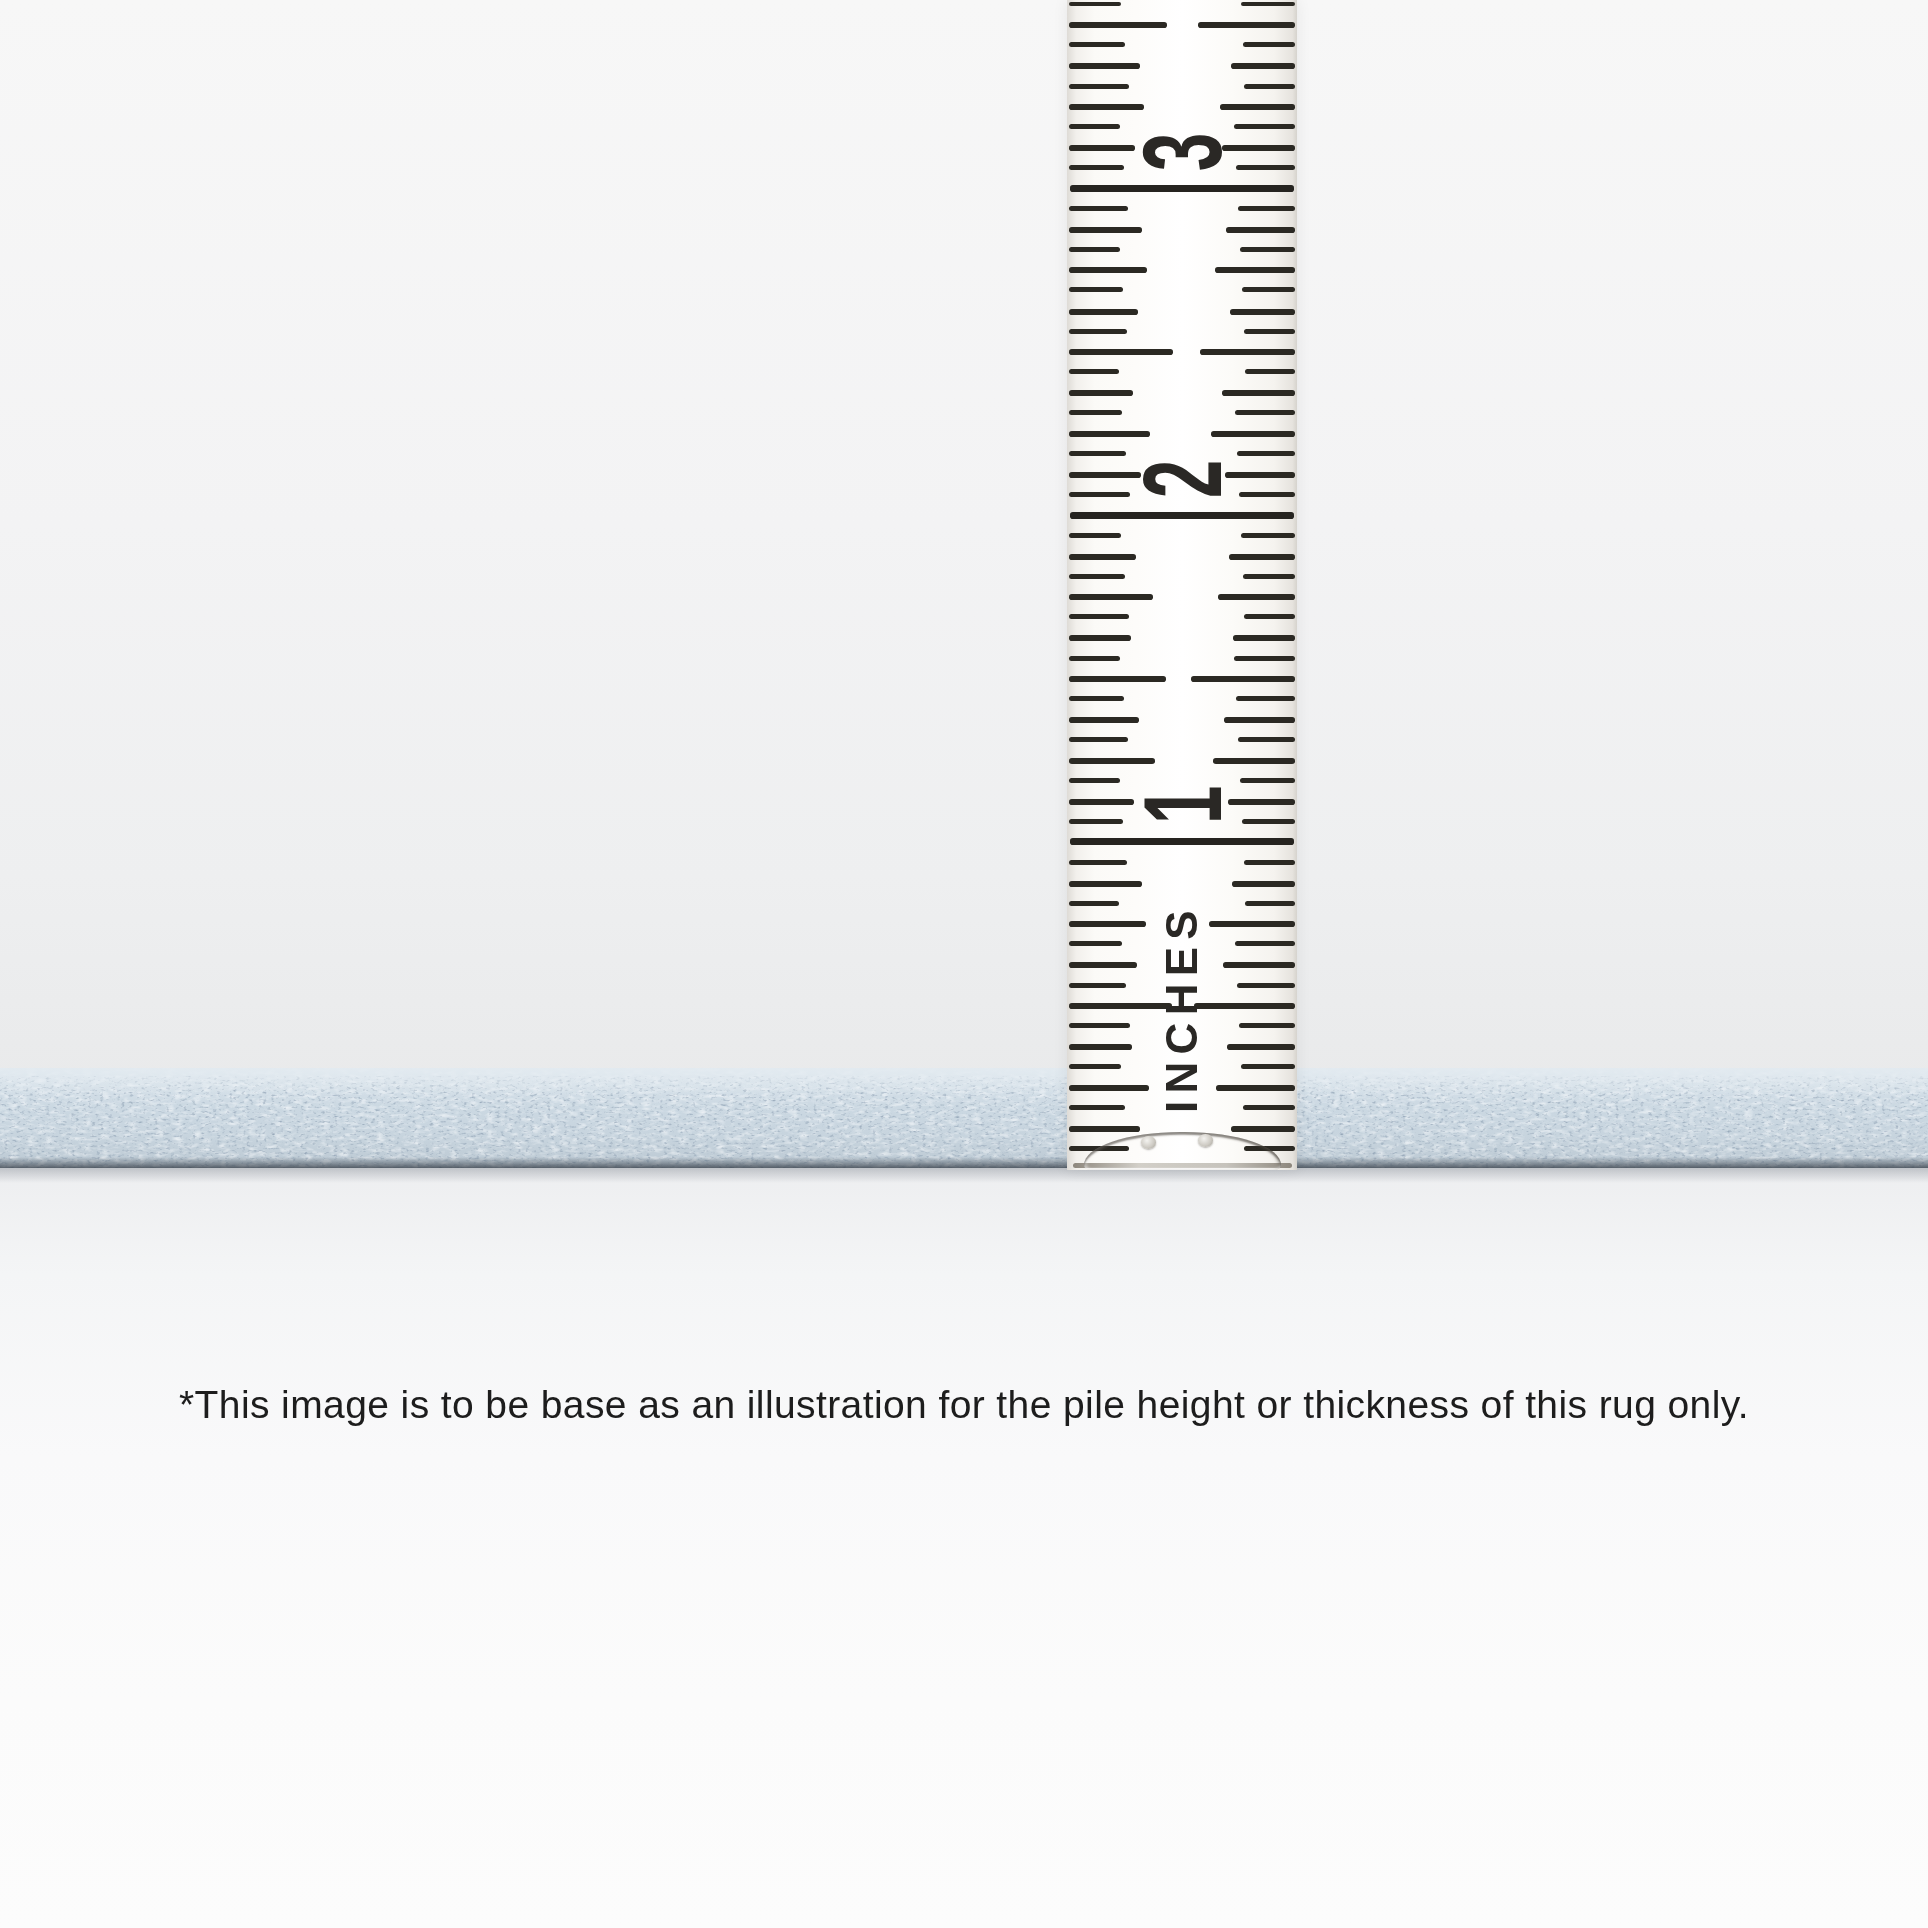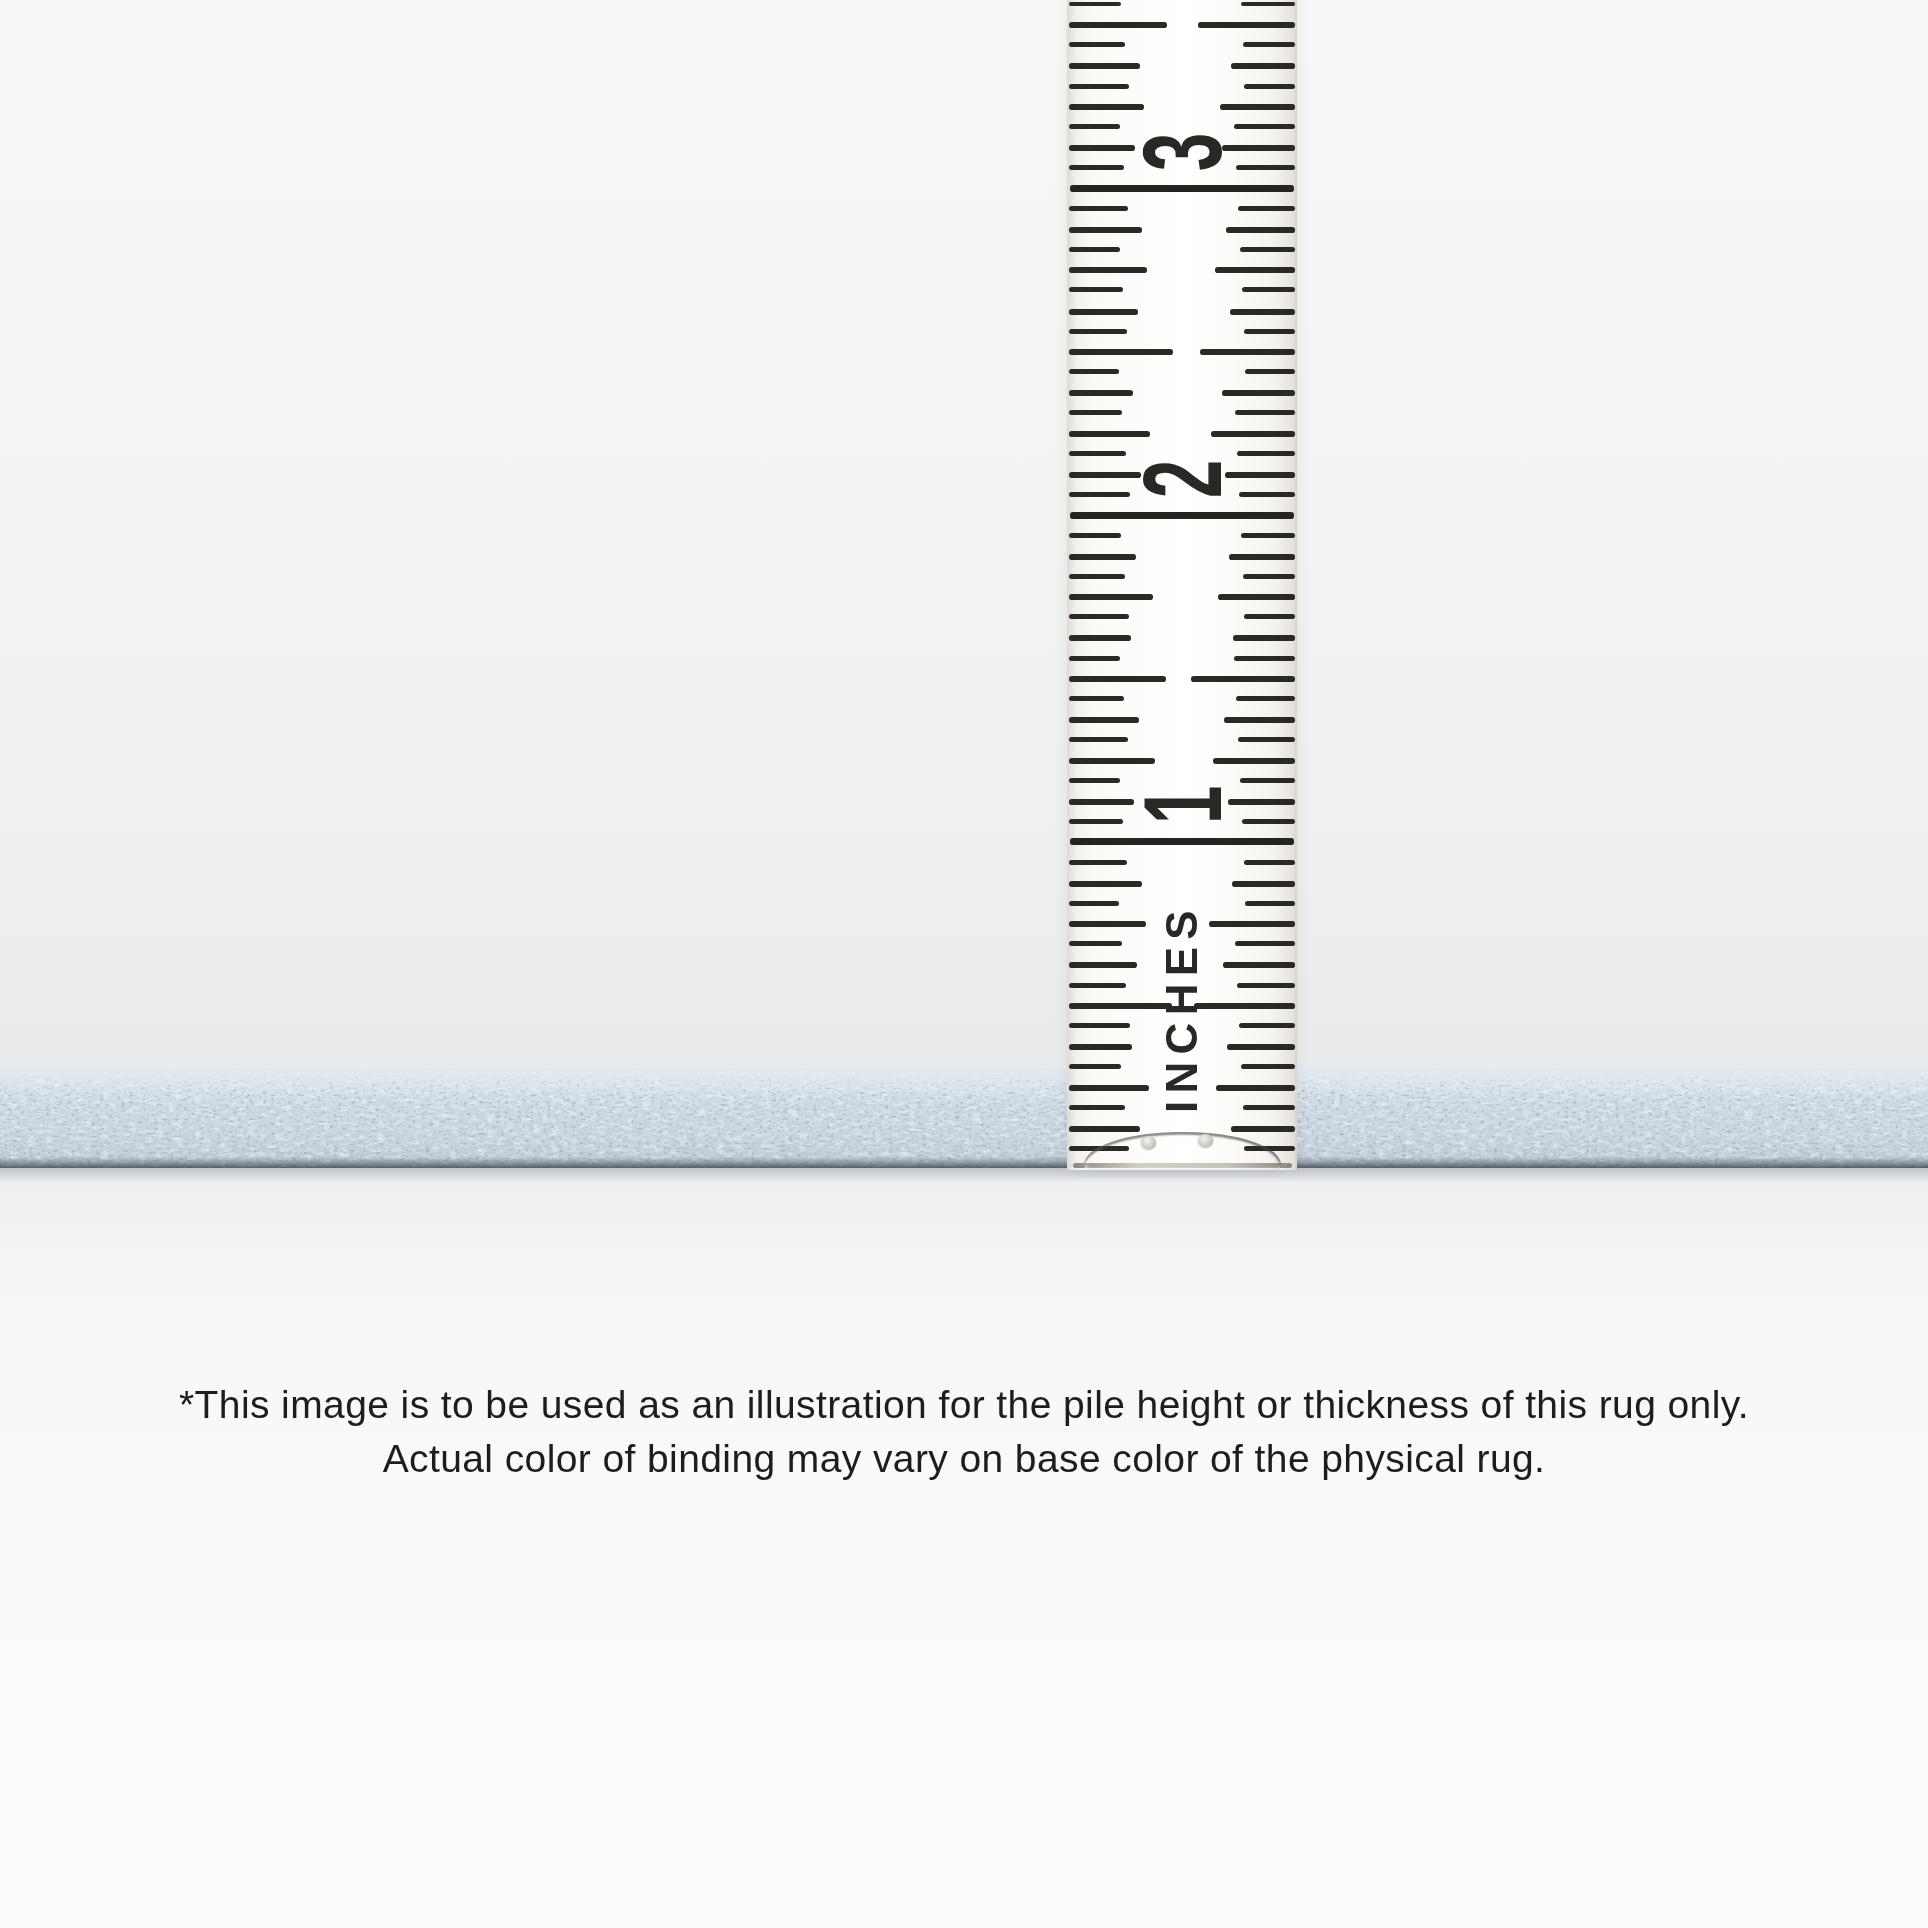--- a/index.html
+++ b/index.html
@@ -248,18 +248,17 @@
       </div>
     <div class="inches-label">INCHES</div>
     <div class="metal-wing" style="bottom:1.8px;"></div>
     <div class="metal-tip">
       <div class="rivet" style="left:57px;top:3.7px;"></div>
       <div class="rivet" style="left:114px;top:1.8px;"></div>
     </div>
   </div>
 
   <div class="caption">
-    <div>*This image is to be used as an illustration for the pile height or thickness of this rug only.</div>
-    <div>Actual color of binding may vary on base color of the physical rug.</div>
+    <div>*This image is to be base as an illustration for the pile height or thickness of this rug only.</div>
   </div>
 
 </div>
 
 
 </body></html>

